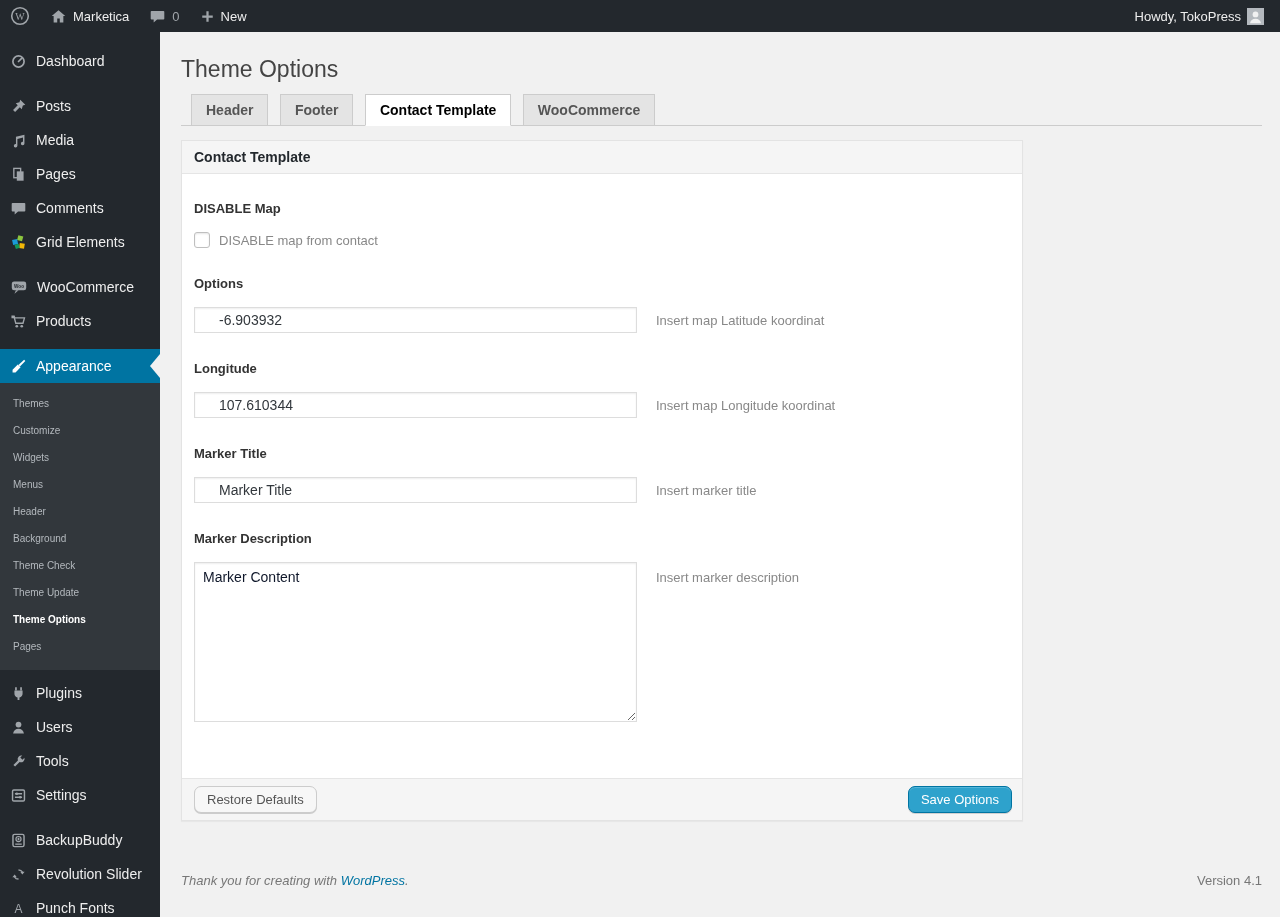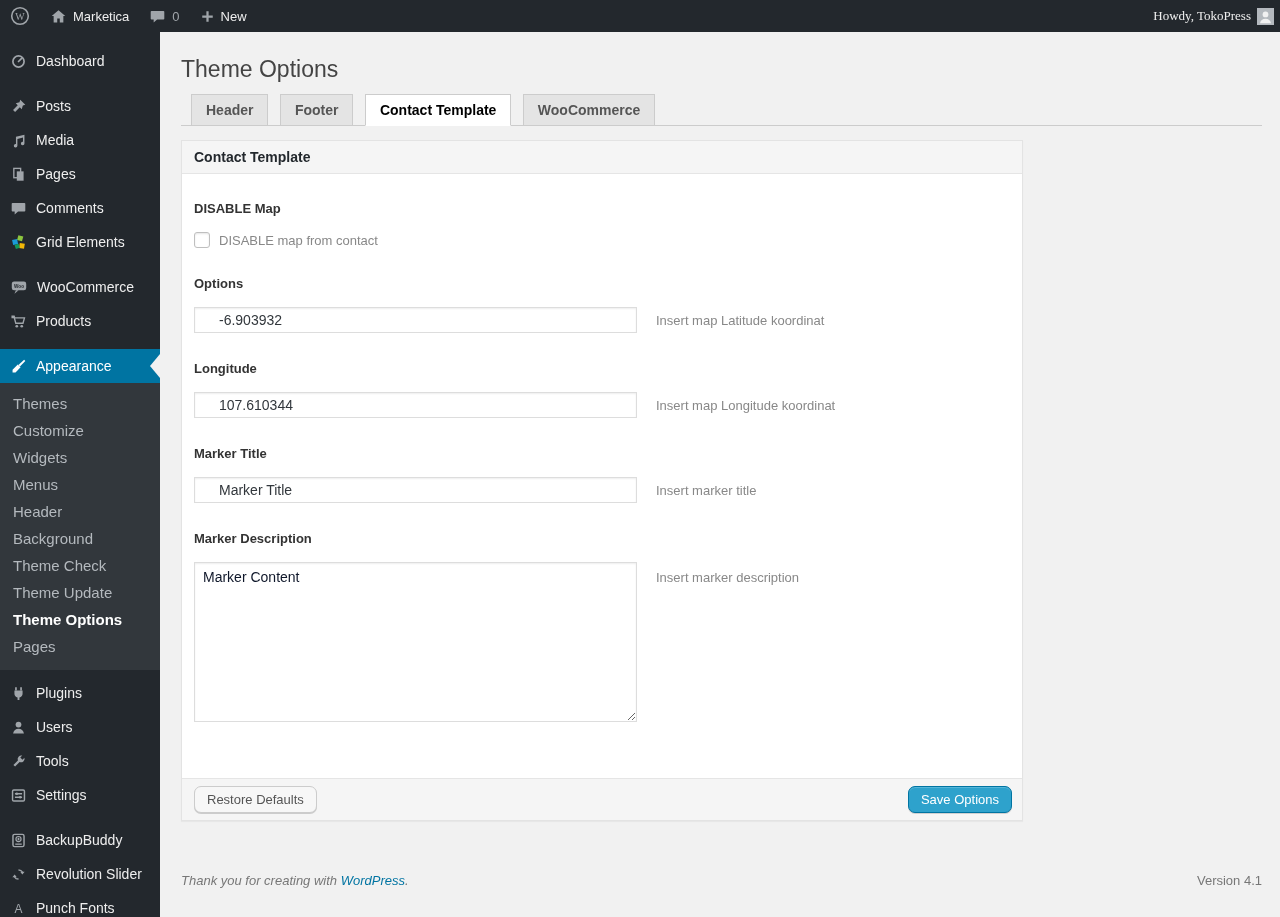--- a/index.html
+++ b/index.html
@@ -18,21 +18,21 @@
     display:flex; align-items:stretch; justify-content:space-between;
     font-size:13px; z-index:100;
   }
   .ab-left, .ab-right { display:flex; align-items:stretch; }
   .ab-item {
     display:flex; align-items:center; gap:6px;
     padding:0 10px; color:#eee; cursor:pointer;
   }
   .ab-item svg { color:#a0a5aa; }
   .ab-item .count { color:#a0a5aa; }
-  .howdy { padding-right:6px;font-family:Liberation Serif, serif; }
+  .howdy { padding-right:16px; }
   .avatar { width:17px; height:17px; display:inline-block; overflow:hidden; }
   .avatar svg { display:block; }
   
   .sidebar {
     position:fixed; left:0; top:32px; bottom:0; width:160px;
     background:#23282d; color:#eee; overflow:hidden; z-index:50;
   }
   .menu { list-style:none; padding-top:12px; }
   .menu-item {
     display:flex; align-items:center; gap:9px;
@@ -50,21 +50,21 @@
     width:0; height:0;
     border-top:12px solid transparent;
     border-bottom:12px solid transparent;
     border-right:10px solid #f1f1f1;
   }
   .submenu {
     list-style:none; background:#32373c; padding:7px 0 10px 0;
   }
   .submenu li {
     height:27px; line-height:27px; padding-left:13px;
-    font-size:15px; color:#b4b9be; cursor:pointer;
+    font-size:10px; color:#b4b9be; cursor:pointer;
   }
   .submenu li.current-sub { color:#fff; font-weight:bold; }
   
   .content {
     margin-left:160px; padding:23px 18px 0 21px;
   }
   .page-title { font-size:23px; font-weight:400; color:#444; line-height:29px; }
   .tabs {
     margin-top:10px; border-bottom:1px solid #ccc; padding-left:10px;
   }

